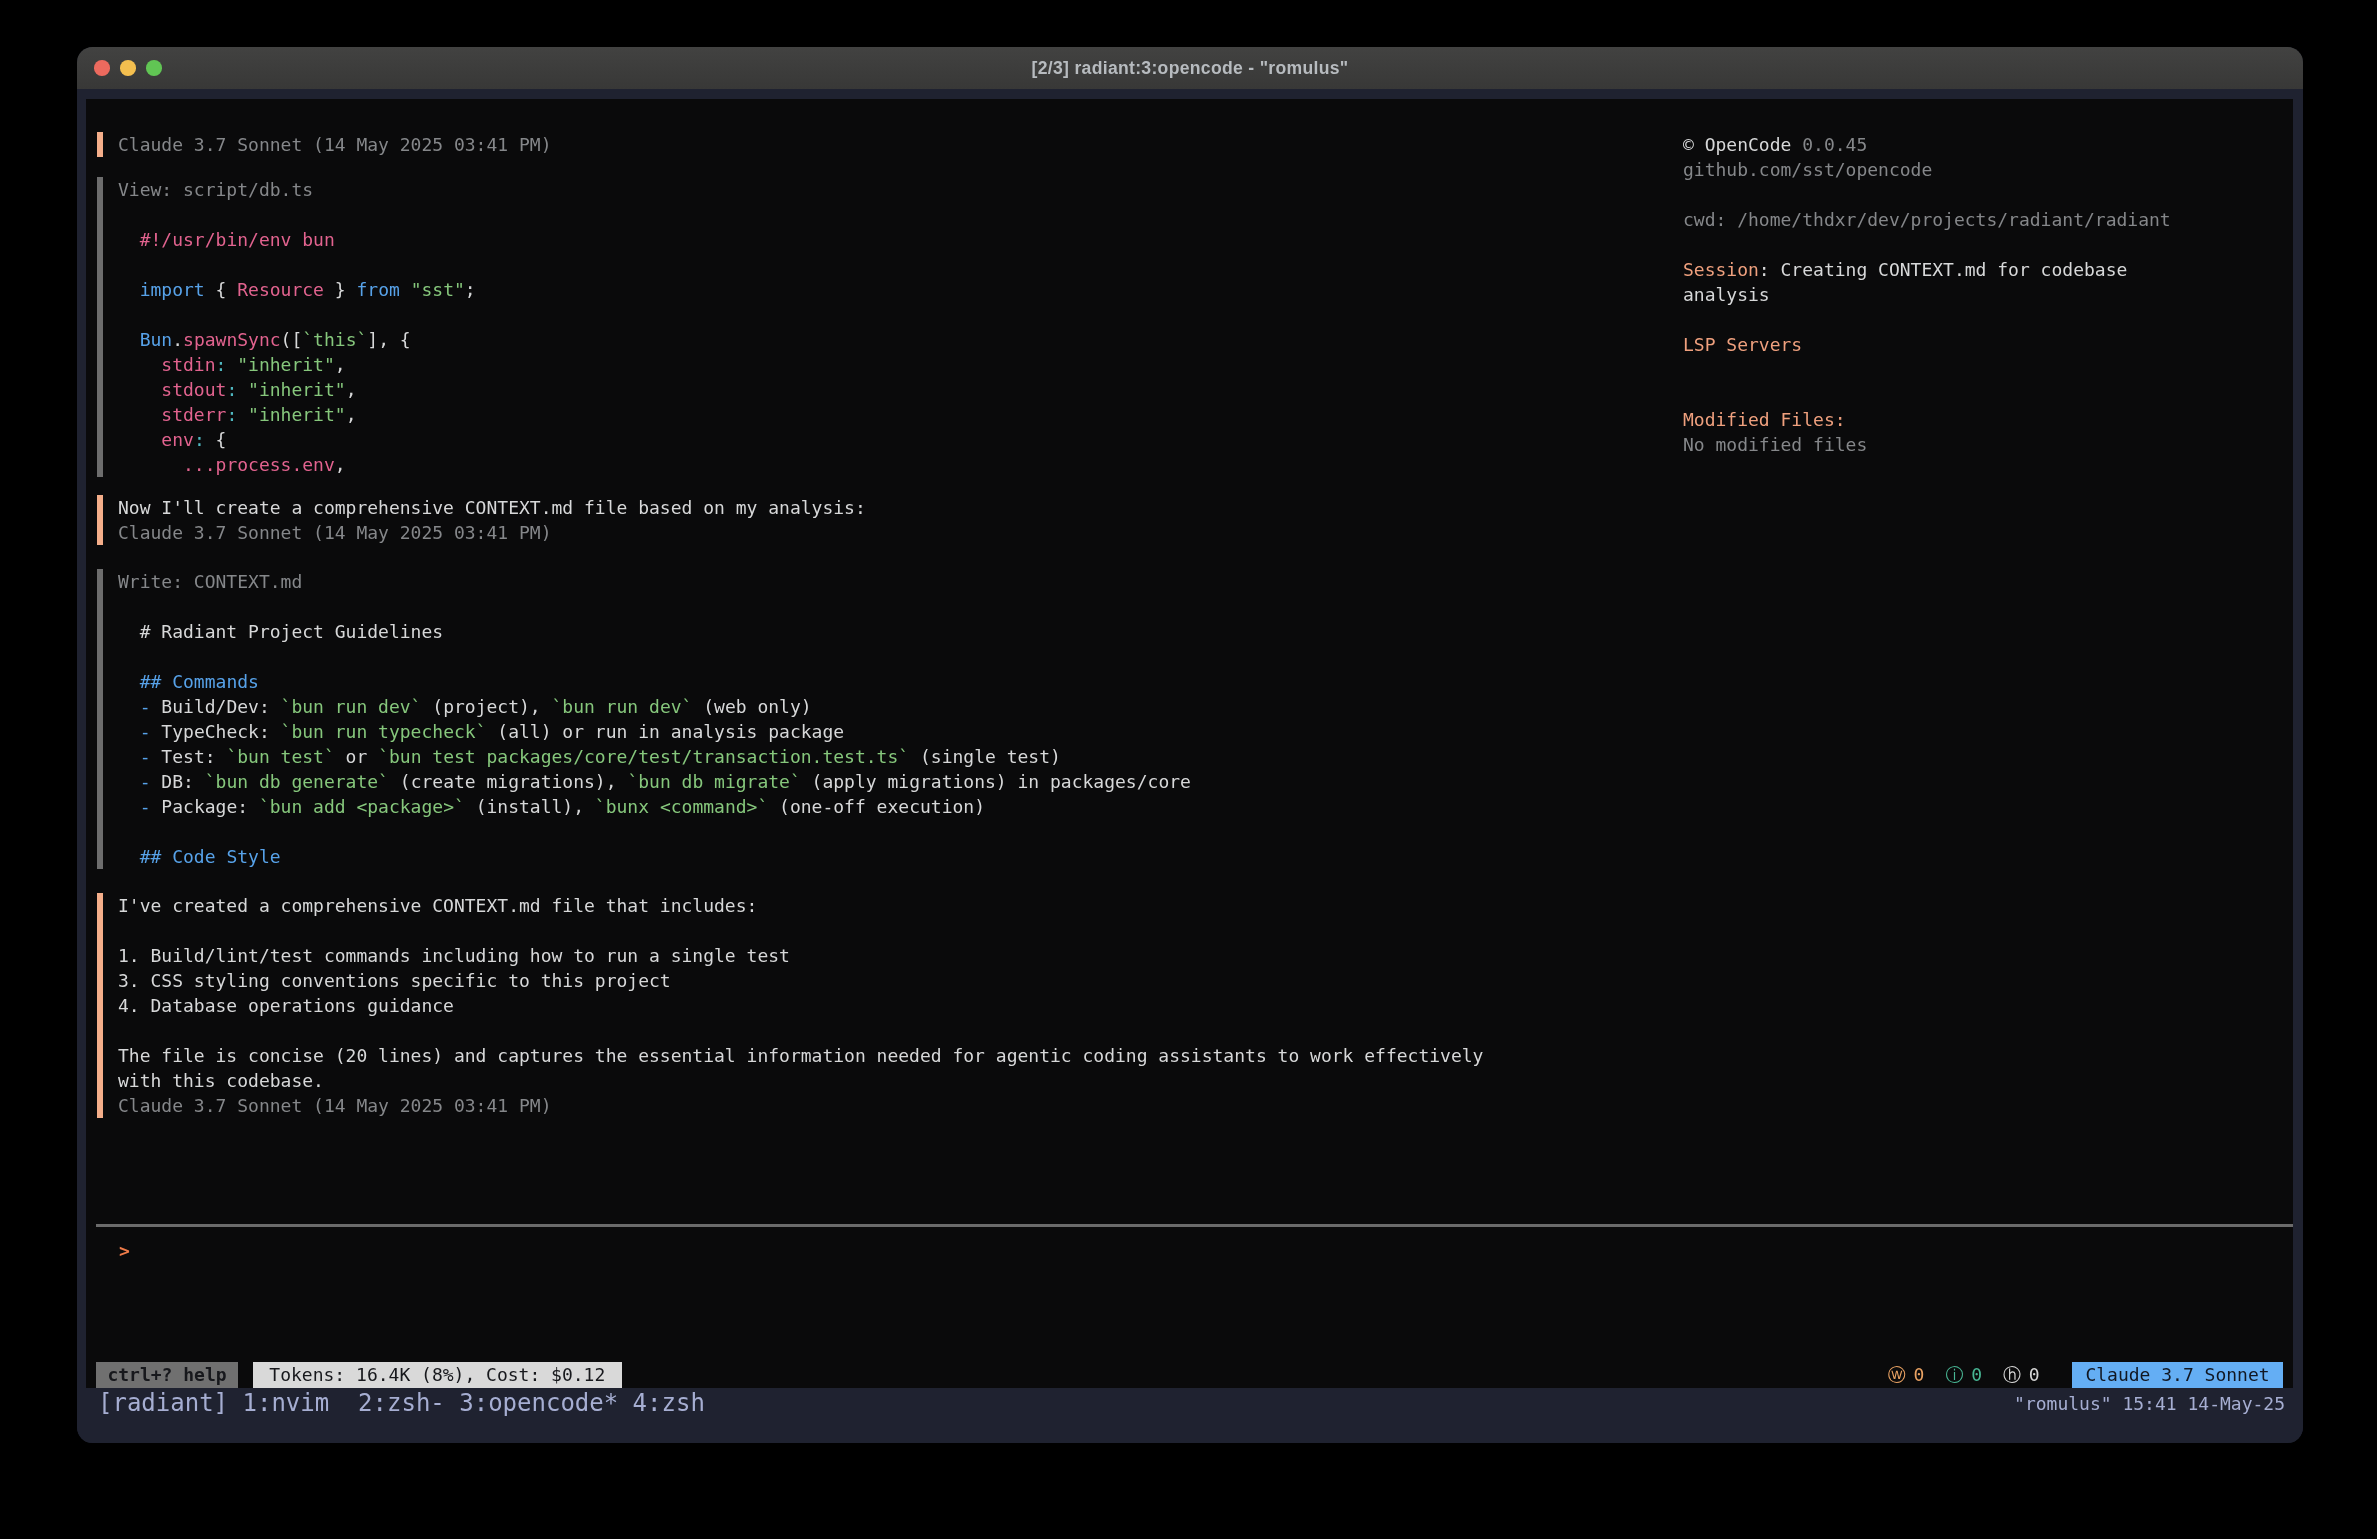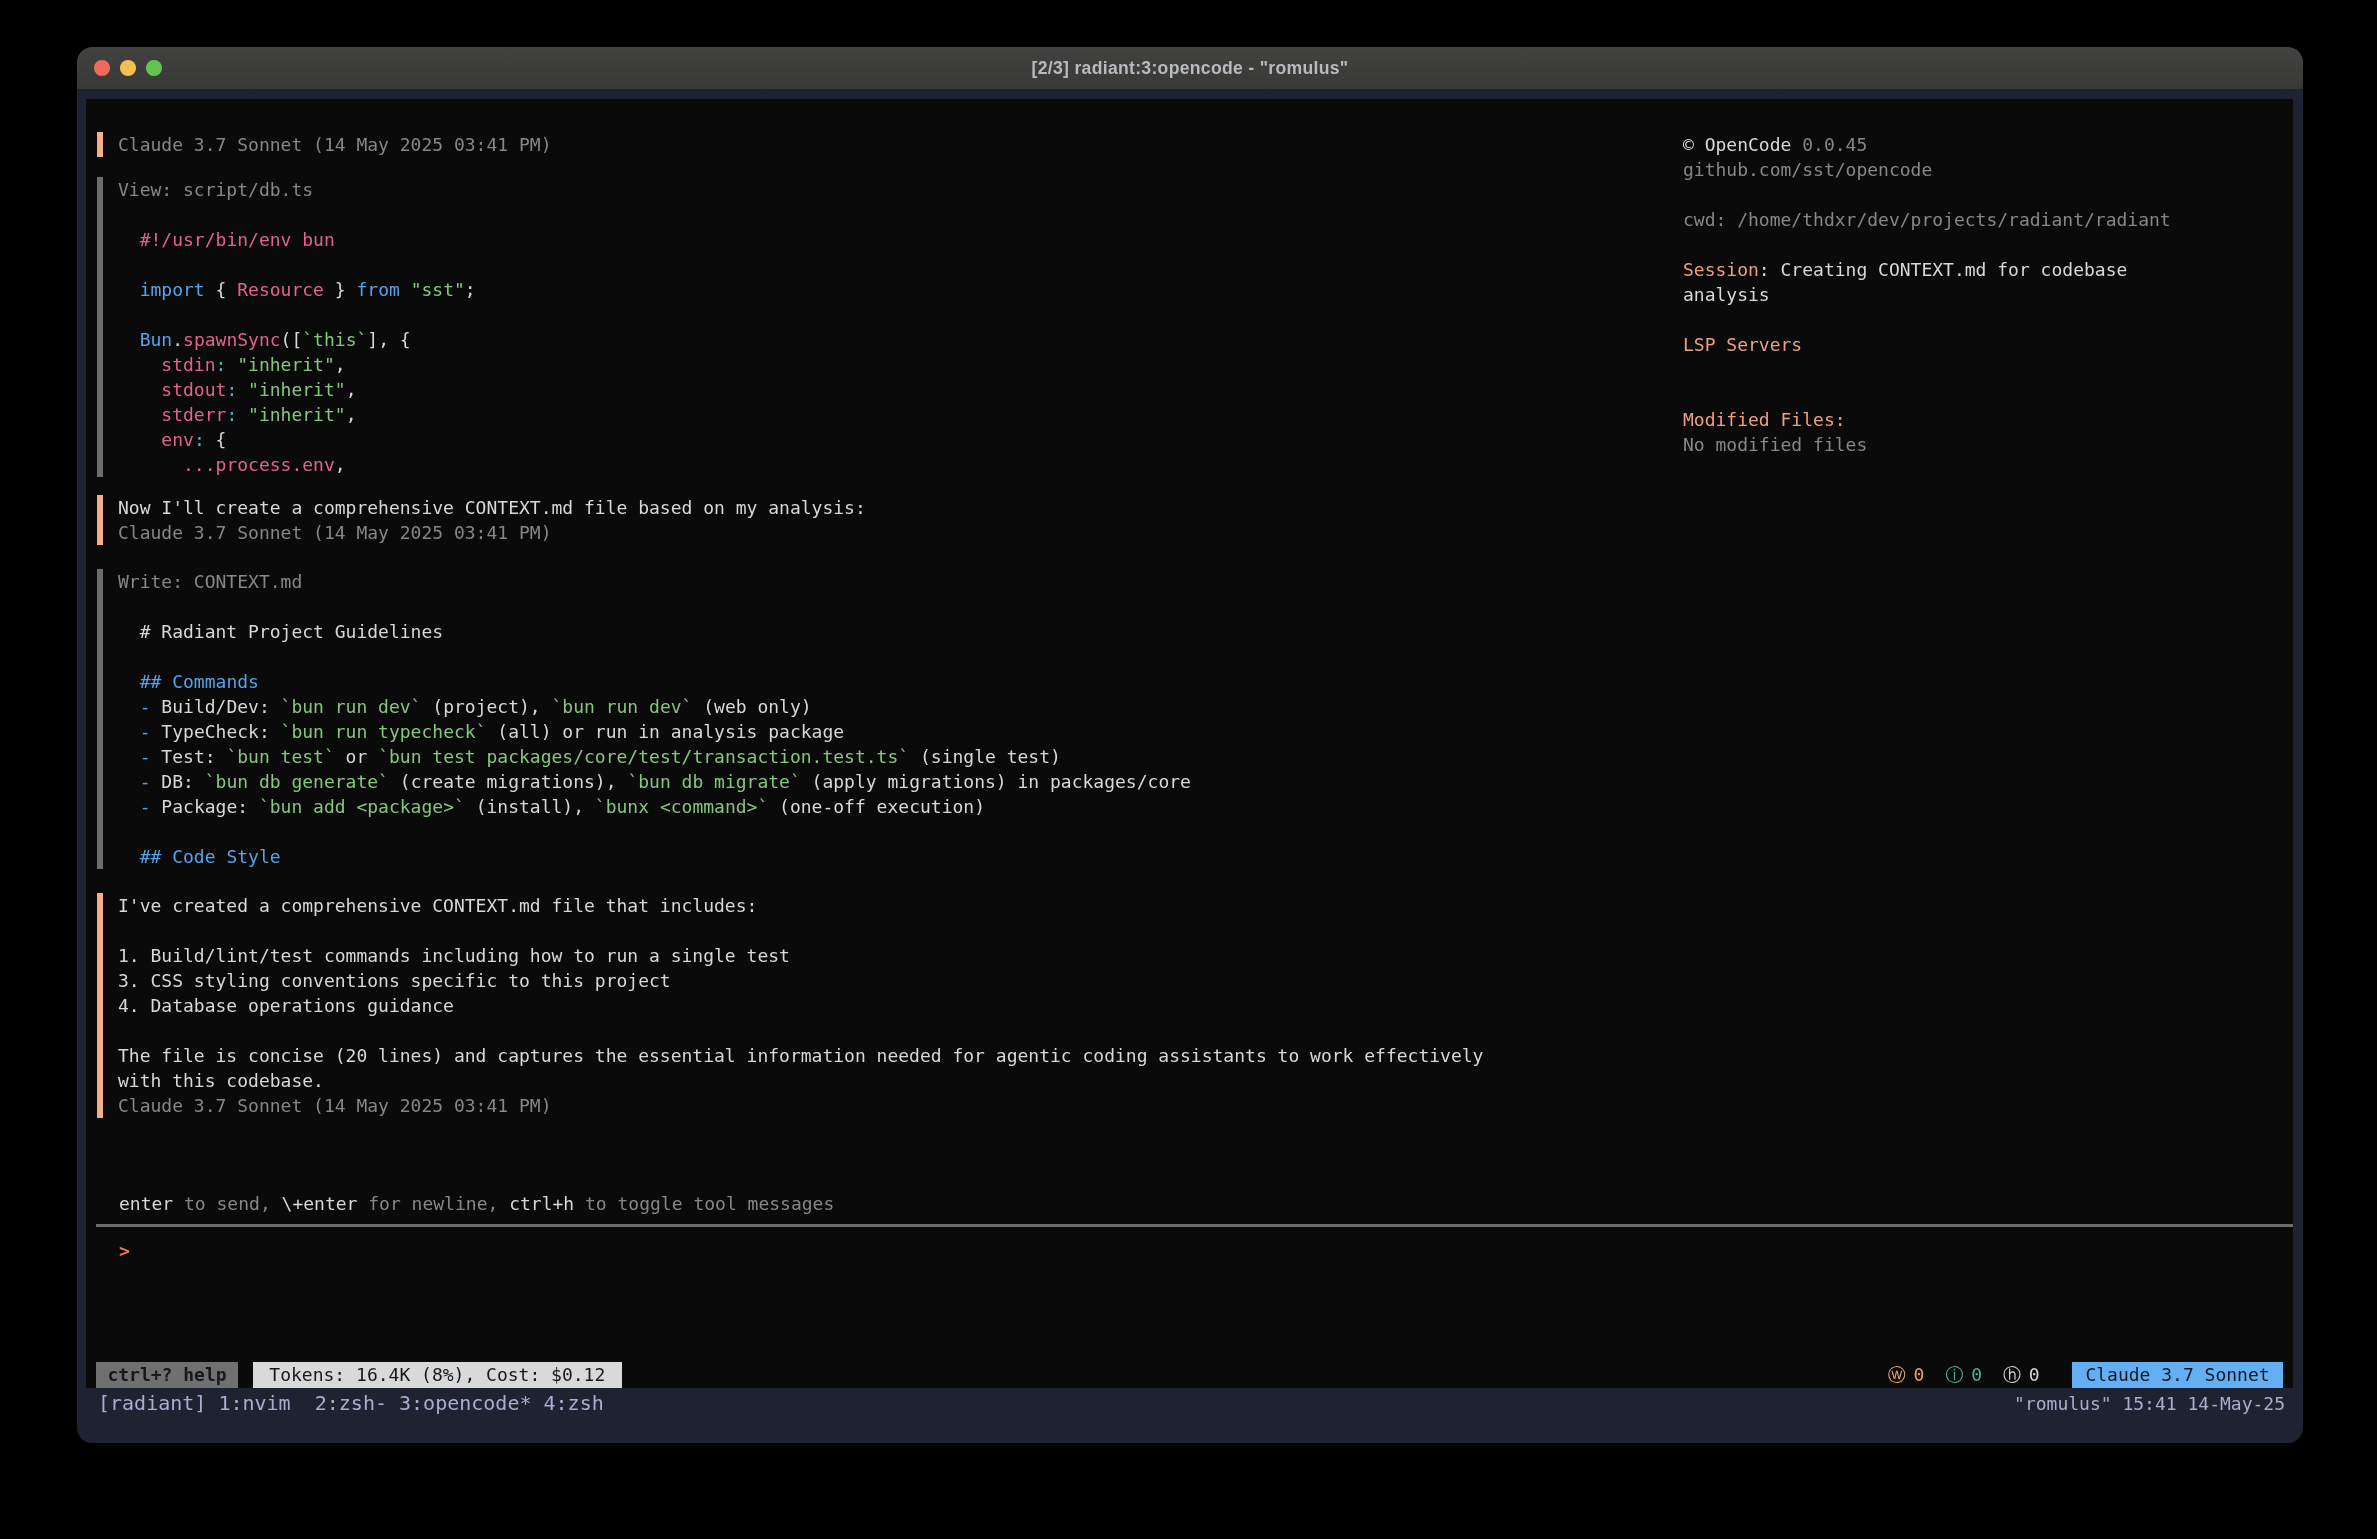--- a/index.html
+++ b/index.html
@@ -44,21 +44,21 @@
   .right-group{position:absolute;right:0;top:0;height:25.4px;display:flex;align-items:center;}
   .diag{display:flex;align-items:center;margin-right:21px;}
   .diag-icon{margin-right:7.8px;}
   .diag-warn{color:#e9a263;}
   .diag-info{color:#48b694;}
   .diag-hint{color:#d6d6d6;}
   .chip-model{background:#64aef4;color:#111722;padding:0 13px;margin-left:11.7px;}
 
   
   .tmuxbar{position:absolute;left:0;right:0;bottom:0;height:55px;background:#1f2230;}
-  .tmux-left{position:absolute;left:21px;top:0.7px;color:#a6aed2;white-space:pre;font-size:20px;line-height:29px;}
+  .tmux-left{position:absolute;left:21px;top:0.7px;color:#a6aed2;white-space:pre;font-size:24px;line-height:29px;}
   .tmux-right{position:absolute;right:18px;top:0.7px;color:#a6aed2;white-space:pre;font-size:18px;line-height:29px;}
 
   
   .c-fg{color:#d7d8d9;}
   .c-gray{color:#85878a;}
   .c-blue{color:#57a2e9;}
   .c-pink{color:#e2638f;}
   .c-green{color:#86c77c;}
   .c-cyan{color:#4fb7c0;}
   .c-orange{color:#efa07e;}
@@ -124,21 +124,20 @@
         <div class="tline">&nbsp;</div>
         <div class="tline"><span class="c-fg">1. Build/lint/test commands including how to run a single test</span></div>
         <div class="tline"><span class="c-fg">3. CSS styling conventions specific to this project</span></div>
         <div class="tline"><span class="c-fg">4. Database operations guidance</span></div>
         <div class="tline">&nbsp;</div>
         <div class="tline"><span class="c-fg">The file is concise (20 lines) and captures the essential information needed for agentic coding assistants to work effectively</span></div>
         <div class="tline"><span class="c-fg">with this codebase.</span></div>
         <div class="tline"><span class="c-gray">Claude 3.7 Sonnet (14 May 2025 03:41 PM)</span></div>
       </div>
 
-    <div class="hint"><span class="c-fg b">enter</span><span class="c-gray"> to send, </span><span class="c-fg b">\+enter</span><span class="c-gray"> for newline, </span><span class="c-fg b">ctrl+h</span><span class="c-gray"> to toggle tool messages</span></div>
 
     <div class="divider"></div>
 
     <div class="promptline">
       <span class="prompt-sym">&gt;</span>
     </div>
 
     <div class="sidebar">
         <div class="tline"><span class="c-fg b">© OpenCode</span><span class="c-gray"> 0.0.45</span></div>
         <div class="tline"><span class="c-gray">github.com/sst/opencode</span></div>

